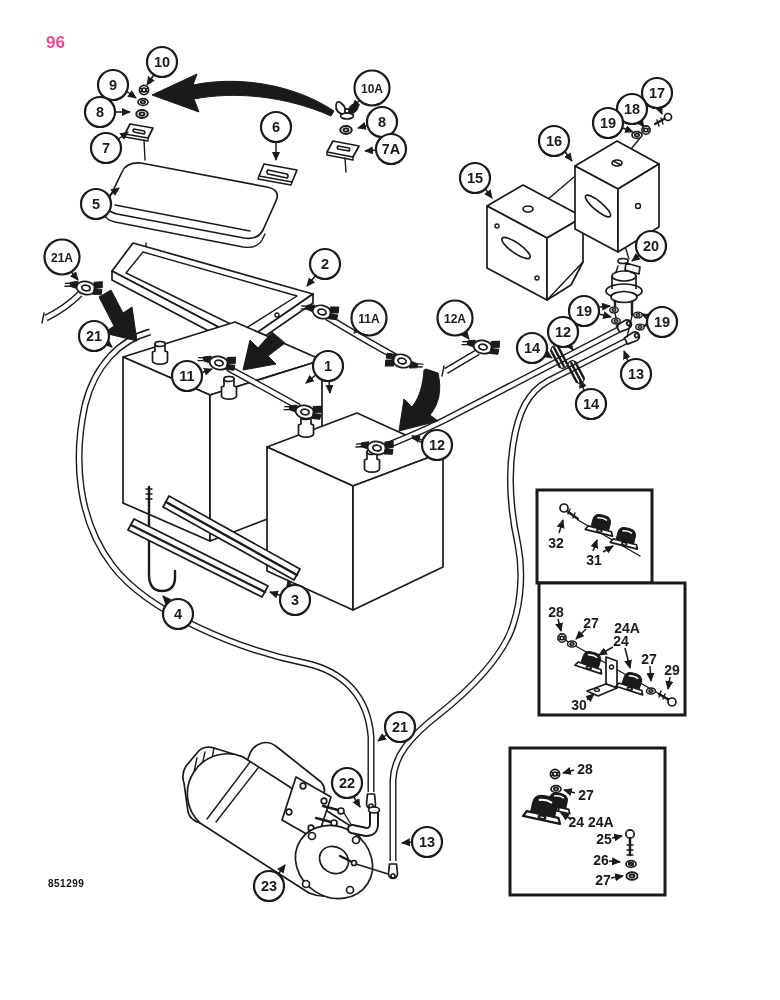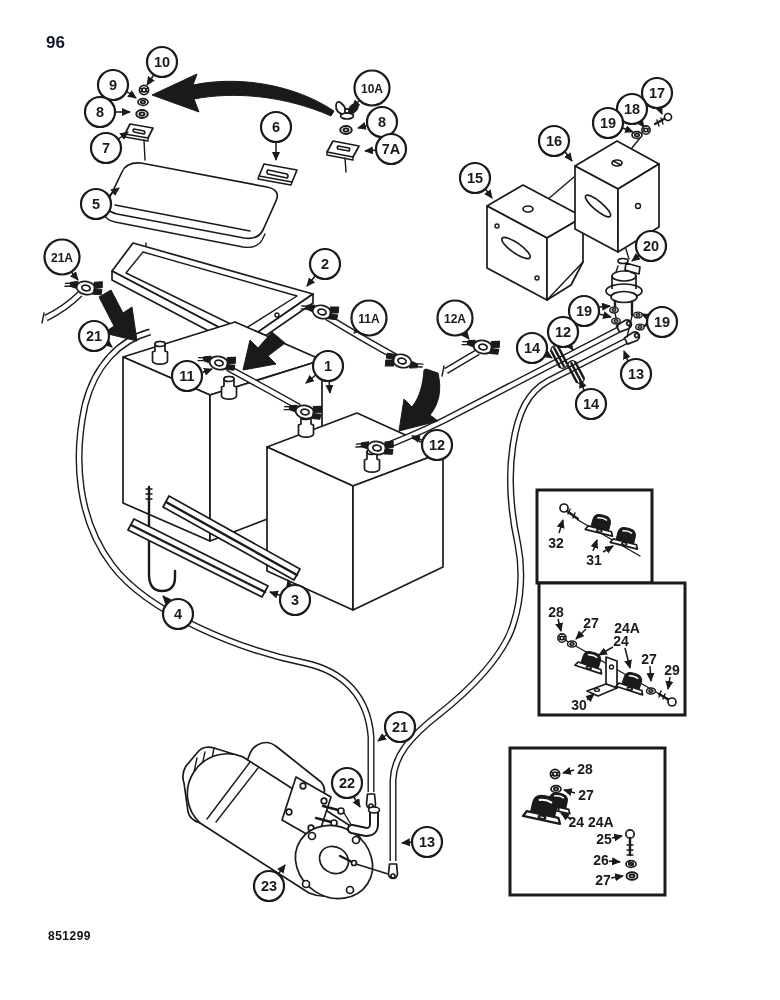--- a/index.html
+++ b/index.html
@@ -1,21 +1,21 @@
 <!DOCTYPE html>
 <html><head>
 <meta charset="utf-8">
 <title>Page 96</title>
 <style>
   html,body{margin:0;padding:0;background:#e8e8e8;}
   .sheet{position:relative;width:780px;height:1000px;background:#ffffff;overflow:hidden;
          font-family:"Liberation Sans", sans-serif;}
   svg{position:absolute;left:0;top:0;}
-  .page-num{position:absolute;left:46px;top:33px;font-size:17px;font-weight:bold;color:#0f172a;}
-  .doc-code{position:absolute;left:48px;top:929px;font-size:12px;font-weight:bold;
+  .page-num{position:absolute;left:46px;top:33px;font-size:17px;font-weight:bold;color:#ec4899;}
+  .doc-code{position:absolute;left:48px;top:878px;font-size:10px;font-weight:bold;
             letter-spacing:.5px;color:#111;}
   
   .ln  {stroke:#1a1a1a;stroke-width:1.4;fill:none;stroke-linecap:round;stroke-linejoin:round;}
   .ln2 {stroke:#1a1a1a;stroke-width:2.4;fill:none;stroke-linecap:round;stroke-linejoin:round;}
   .wf  {fill:#ffffff;stroke:#1a1a1a;stroke-width:1.7;stroke-linejoin:round;}
   .dk  {fill:#1a1a1a;stroke:#1a1a1a;stroke-width:1;stroke-linejoin:round;}
   .bx  {fill:#ffffff;stroke:#1a1a1a;stroke-width:3;}
   .cable-o{stroke:#1a1a1a;stroke-width:7;fill:none;stroke-linecap:butt;}
   .cable-i{stroke:#ffffff;stroke-width:4.2;fill:none;stroke-linecap:butt;}
   .co  {fill:#ffffff;stroke:#1a1a1a;stroke-width:2.2;}

